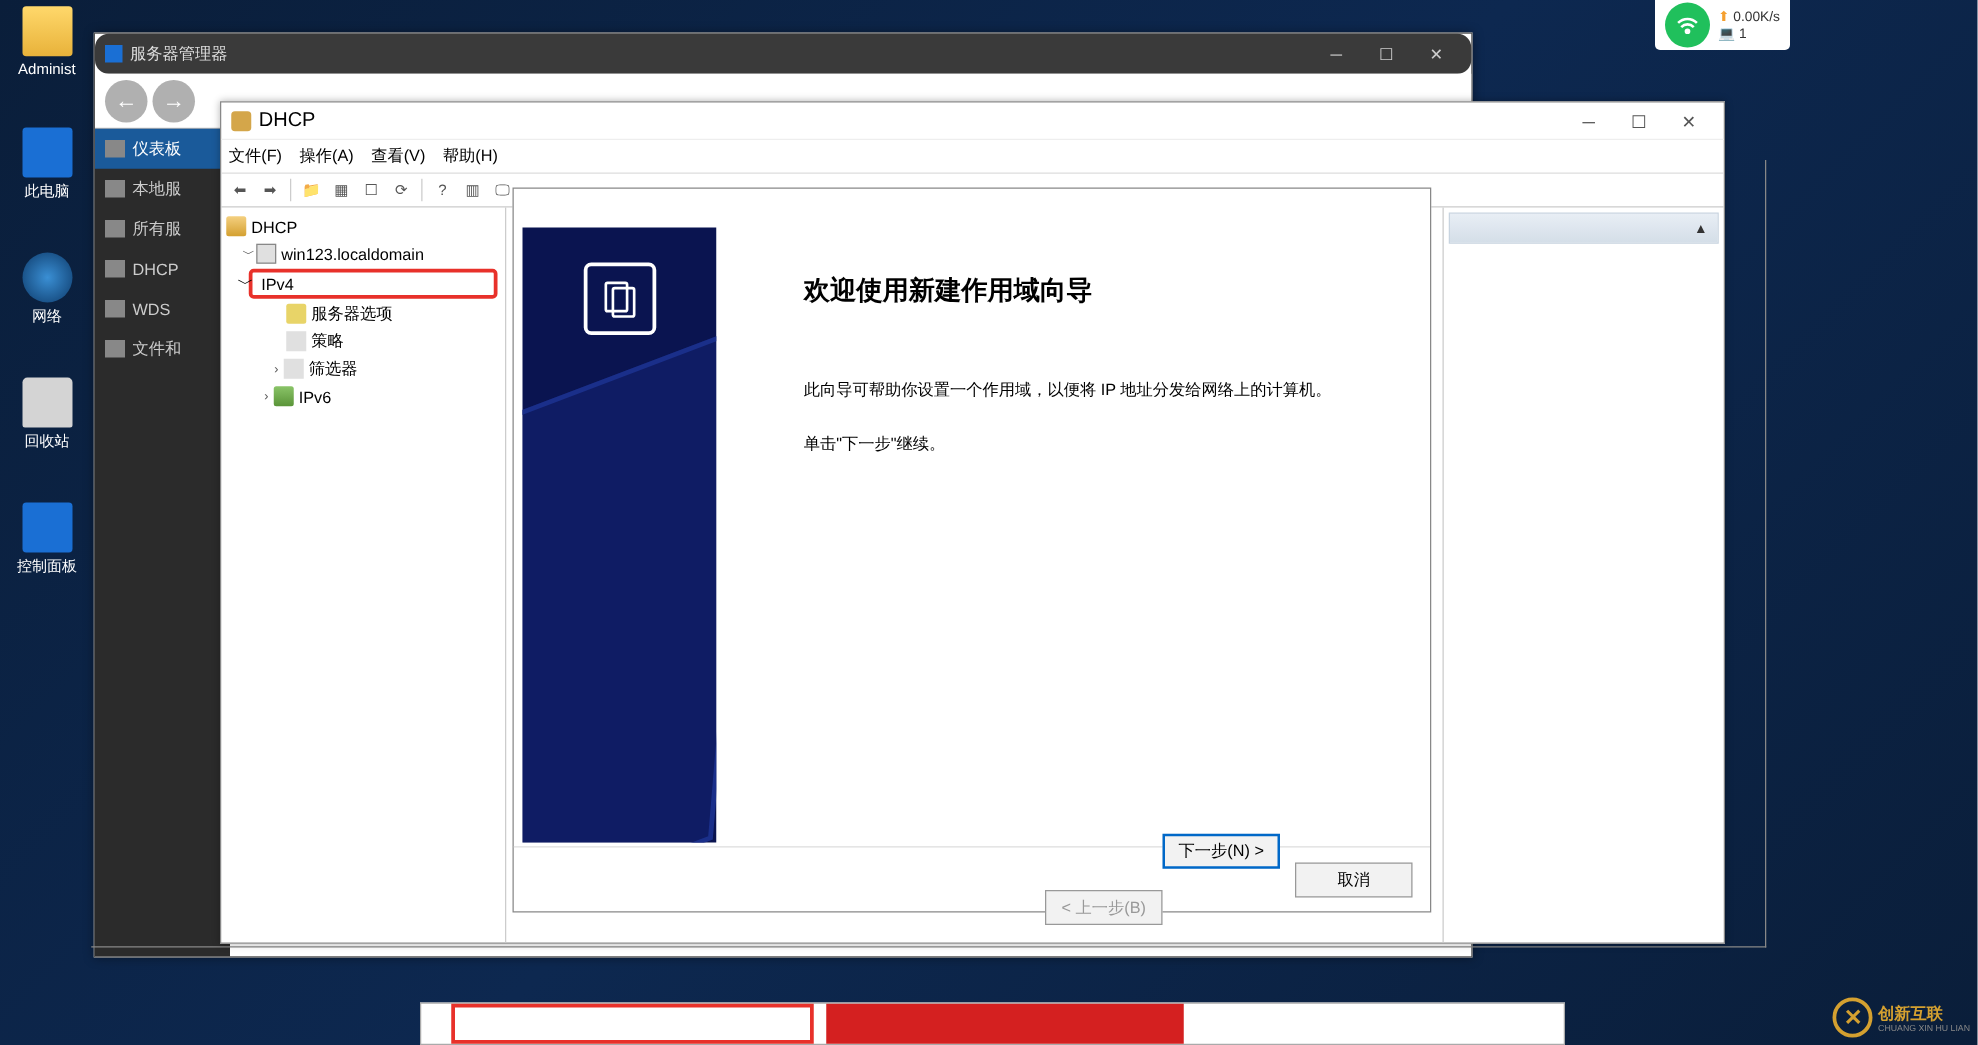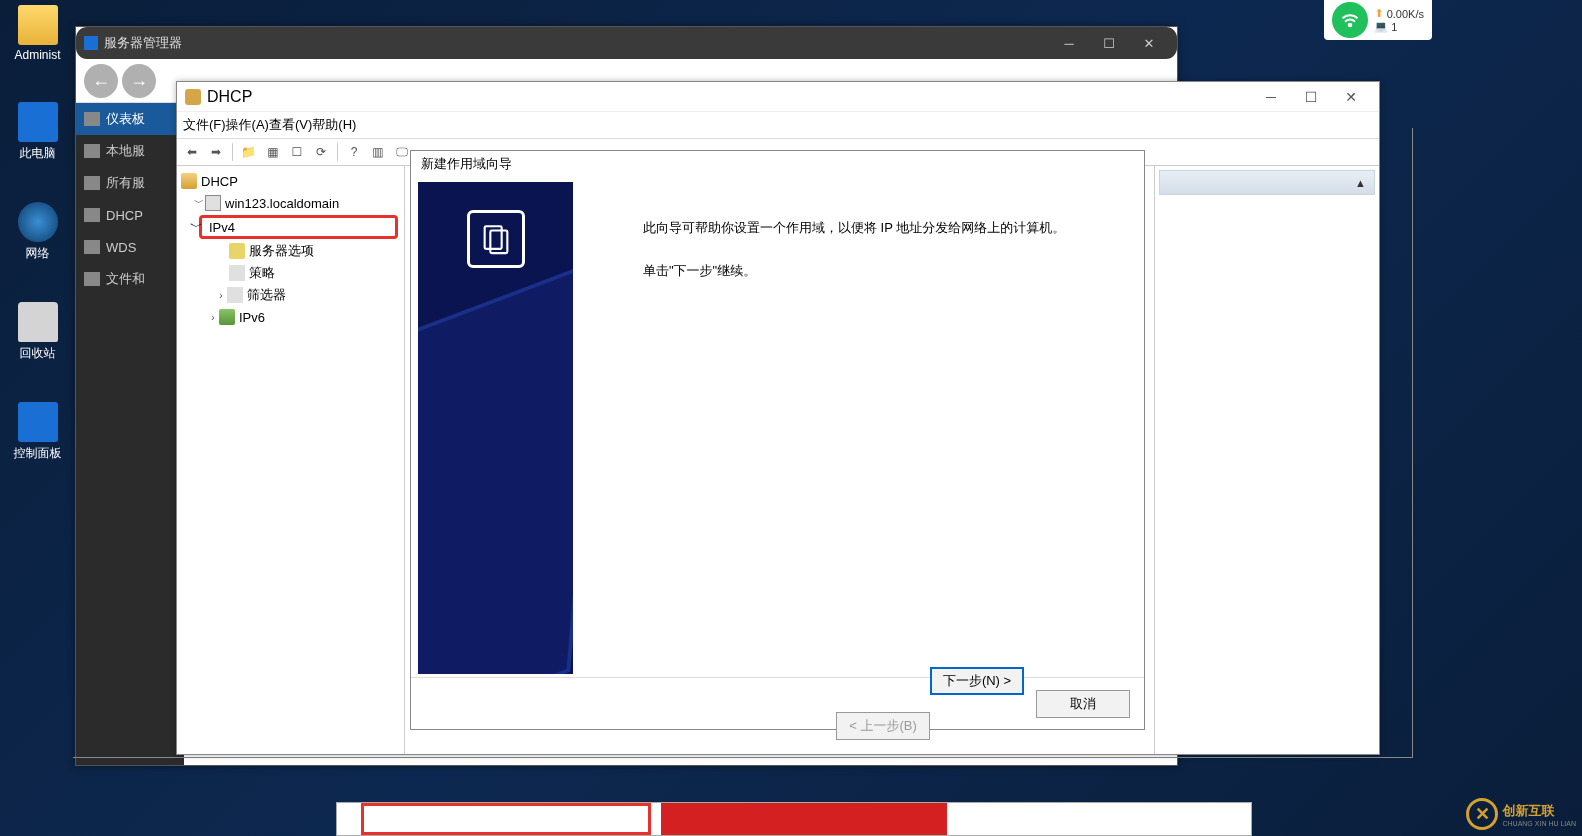--- a/index.html
+++ b/index.html
@@ -33,21 +33,21 @@
 .sm-side-item { height: 32px; display: flex; align-items: center; padding: 0 8px; color: #ccc; font-size: 13px; gap: 6px; cursor: pointer; }
 .sm-side-item.active { background: #1a5a9a; color: #fff; }
 .sm-side-item .sic { width: 16px; height: 14px; background: #888; }
 
 
 .dhcp-win { position: absolute; left: 176px; top: 81px; width: 1204px; height: 674px; background: #fff; border: 1px solid #888; box-shadow: 0 0 6px rgba(0,0,0,.3); }
 .dhcp-title { height: 30px; display: flex; align-items: center; padding: 0 8px; border-bottom: 1px solid #eee; }
 .dhcp-title .dicon { width: 16px; height: 16px; margin-right: 6px; background: #d4a64a; border-radius: 3px; }
 .dhcp-title .spacer { flex: 1; }
 .dhcp-title .wbtn { width: 40px; height: 26px; display:flex;align-items:center;justify-content:center; color:#555; cursor:pointer; font-size:14px;}
-.dhcp-menu { height: 26px; display: flex; align-items: center; padding: 0 6px; font-size: 13px; }
+.dhcp-menu { height: 26px; display: flex; align-items: center; padding: 0 6px; font-size: 13px; gap: 14px; }
 .dhcp-menu span { cursor: pointer; }
 .dhcp-toolbar { height: 28px; border-top: 1px solid #ddd; border-bottom: 1px solid #ccc; display: flex; align-items: center; padding: 0 4px; gap: 2px; }
 .dhcp-toolbar .tbtn { width: 22px; height: 22px; border: 1px solid transparent; display:flex;align-items:center;justify-content:center; font-size:12px; color:#555; cursor:pointer;}
 .dhcp-toolbar .sep { width:1px; height:18px; background:#ccc; margin:0 3px;}
 .dhcp-body { position: absolute; left: 0; right: 0; top: 84px; bottom: 0; display: flex; }
 .dhcp-tree { width: 228px; border-right: 1px solid #ccc; padding: 4px 2px; font-size: 13px; overflow: hidden; }
 .tree-node { display: flex; align-items: center; height: 22px; padding-left: 2px; cursor: pointer; white-space: nowrap; }
 .tree-node .exp { width: 12px; font-size: 10px; color: #555; text-align: center; }
 .tree-node .tico { width: 16px; height: 16px; margin-right: 4px; display:inline-block;}
 .tree-node.lvl1 { padding-left: 14px; }
@@ -252,32 +252,32 @@
         </div>
     </div>
     <div class="dhcp-content"></div>
     <div class="dhcp-actions">
       <div class="action-hdr"><span style="visibility:hidden">h</span><span class="tri">▲</span></div>
     </div>
   </div>
 </div>
 
 <div class="wizard">
-  <div class="wiz-title">新建作用域向导</div>
   <div class="wiz-body">
     <div class="wiz-sidebar-img">
       <div class="wiz-logo">
         <svg viewBox="0 0 24 24" fill="none" stroke="#fff" stroke-width="1.5">
             <rect x="4" y="3" width="12" height="16" rx="1"></rect>
             <rect x="8" y="6" width="12" height="16" rx="1"></rect>
           </svg>
       </div>
       <div class="wiz-shape"></div>
     </div>
     <div class="wiz-content">
+      <div class="wiz-heading">欢迎使用新建作用域向导</div>
       <div class="wiz-text">此向导可帮助你设置一个作用域，以便将 IP 地址分发给网络上的计算机。</div>
       <div class="wiz-text">单击"下一步"继续。</div>
     </div>
   </div>
   <div class="wiz-footer">
     <div class="wiz-btn-group">
       <button class="wiz-btn" disabled="">&lt; 上一步(B)</button>
       <button class="wiz-btn primary">下一步(N) &gt;</button>
     </div>
     <button class="wiz-btn">取消</button>

